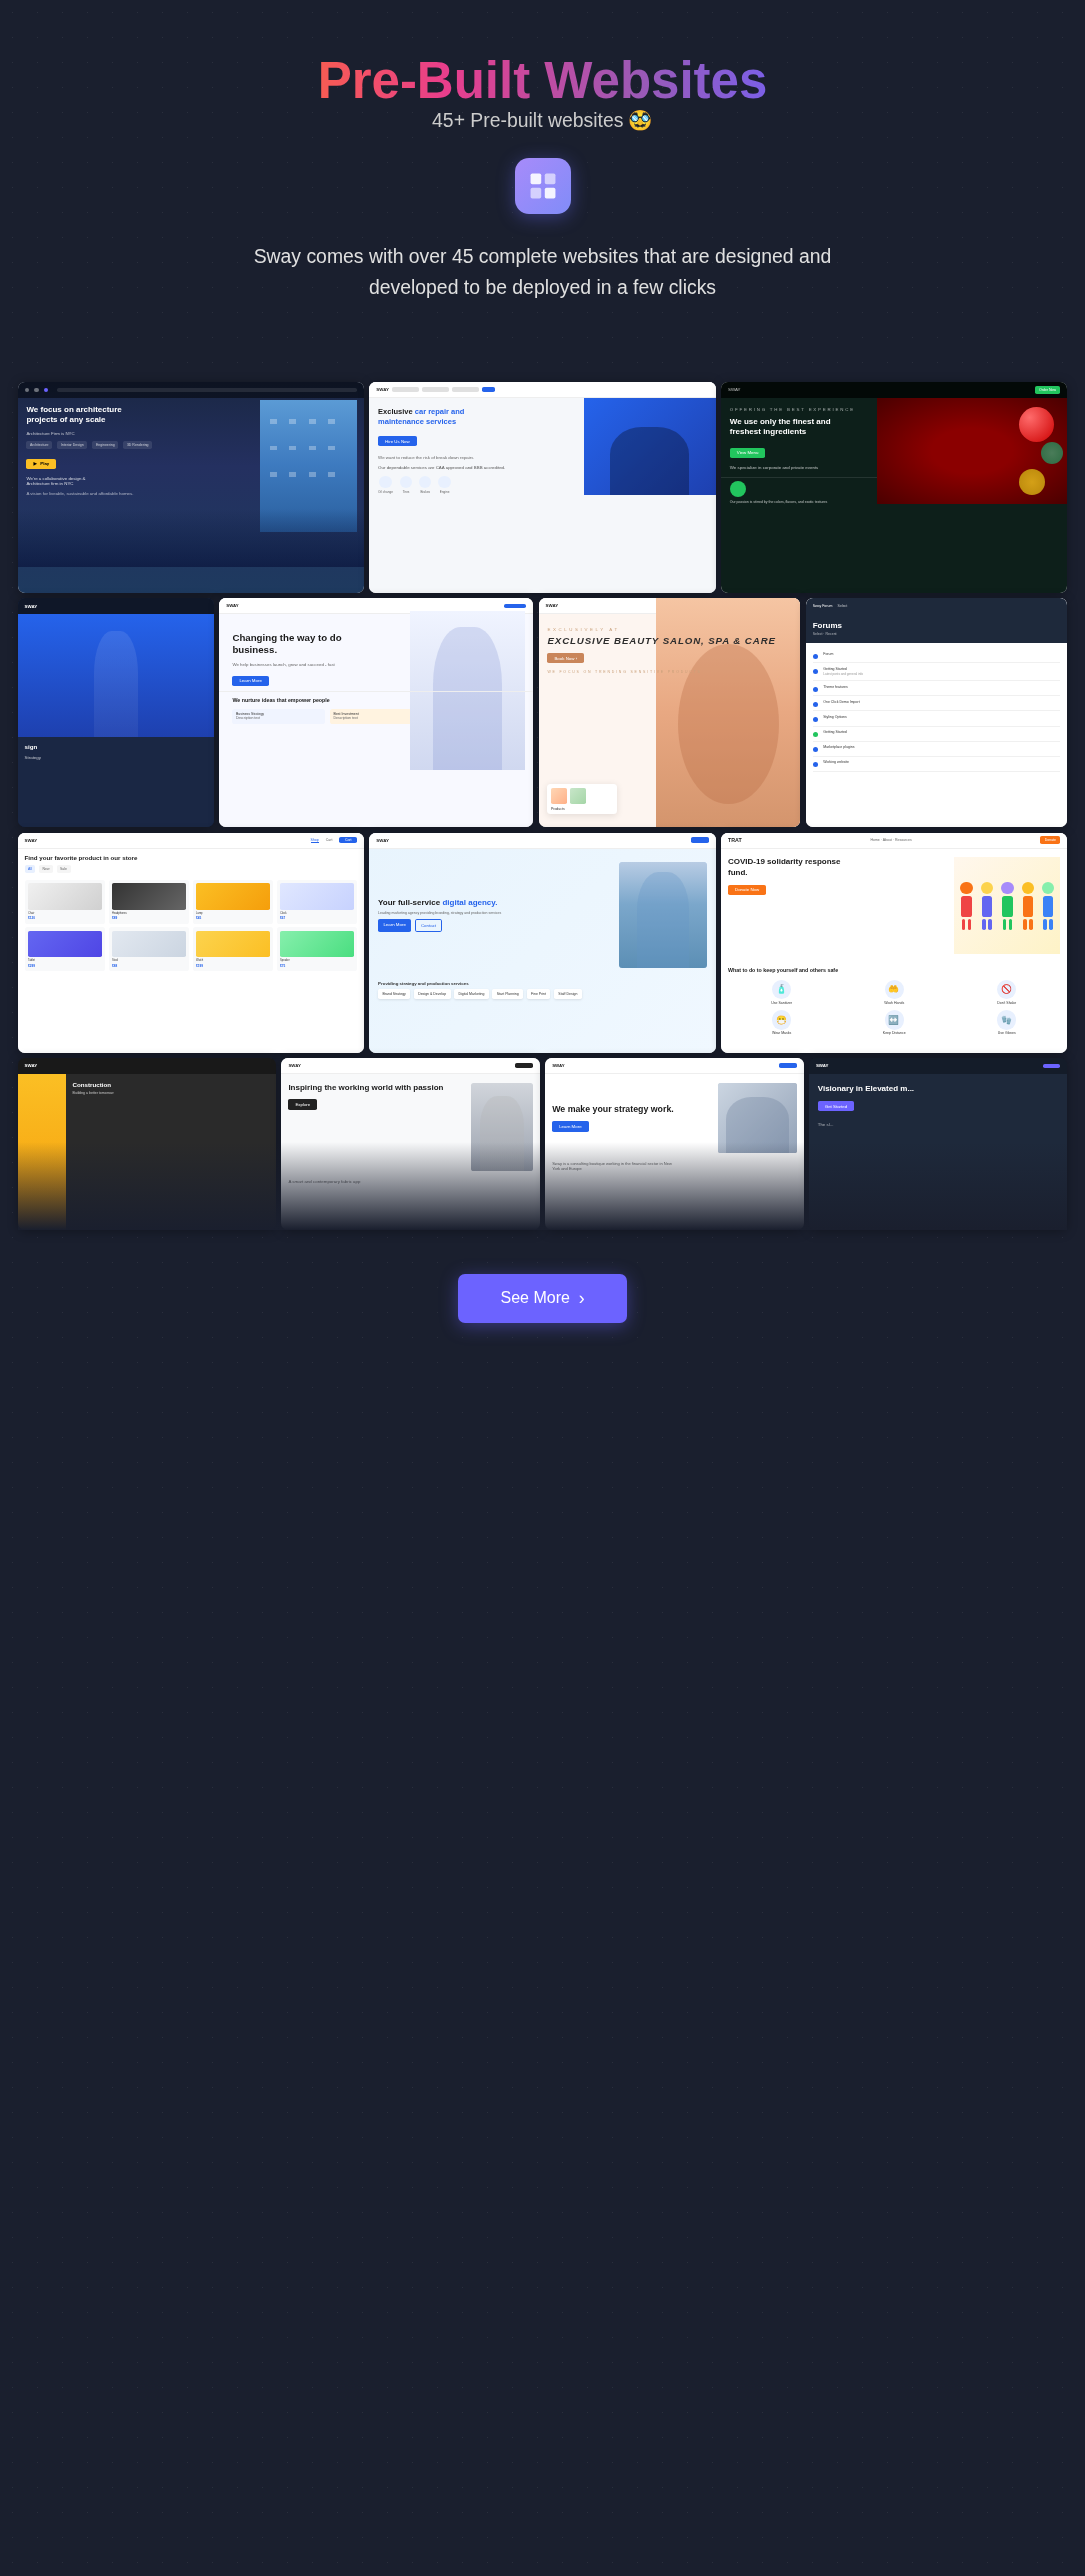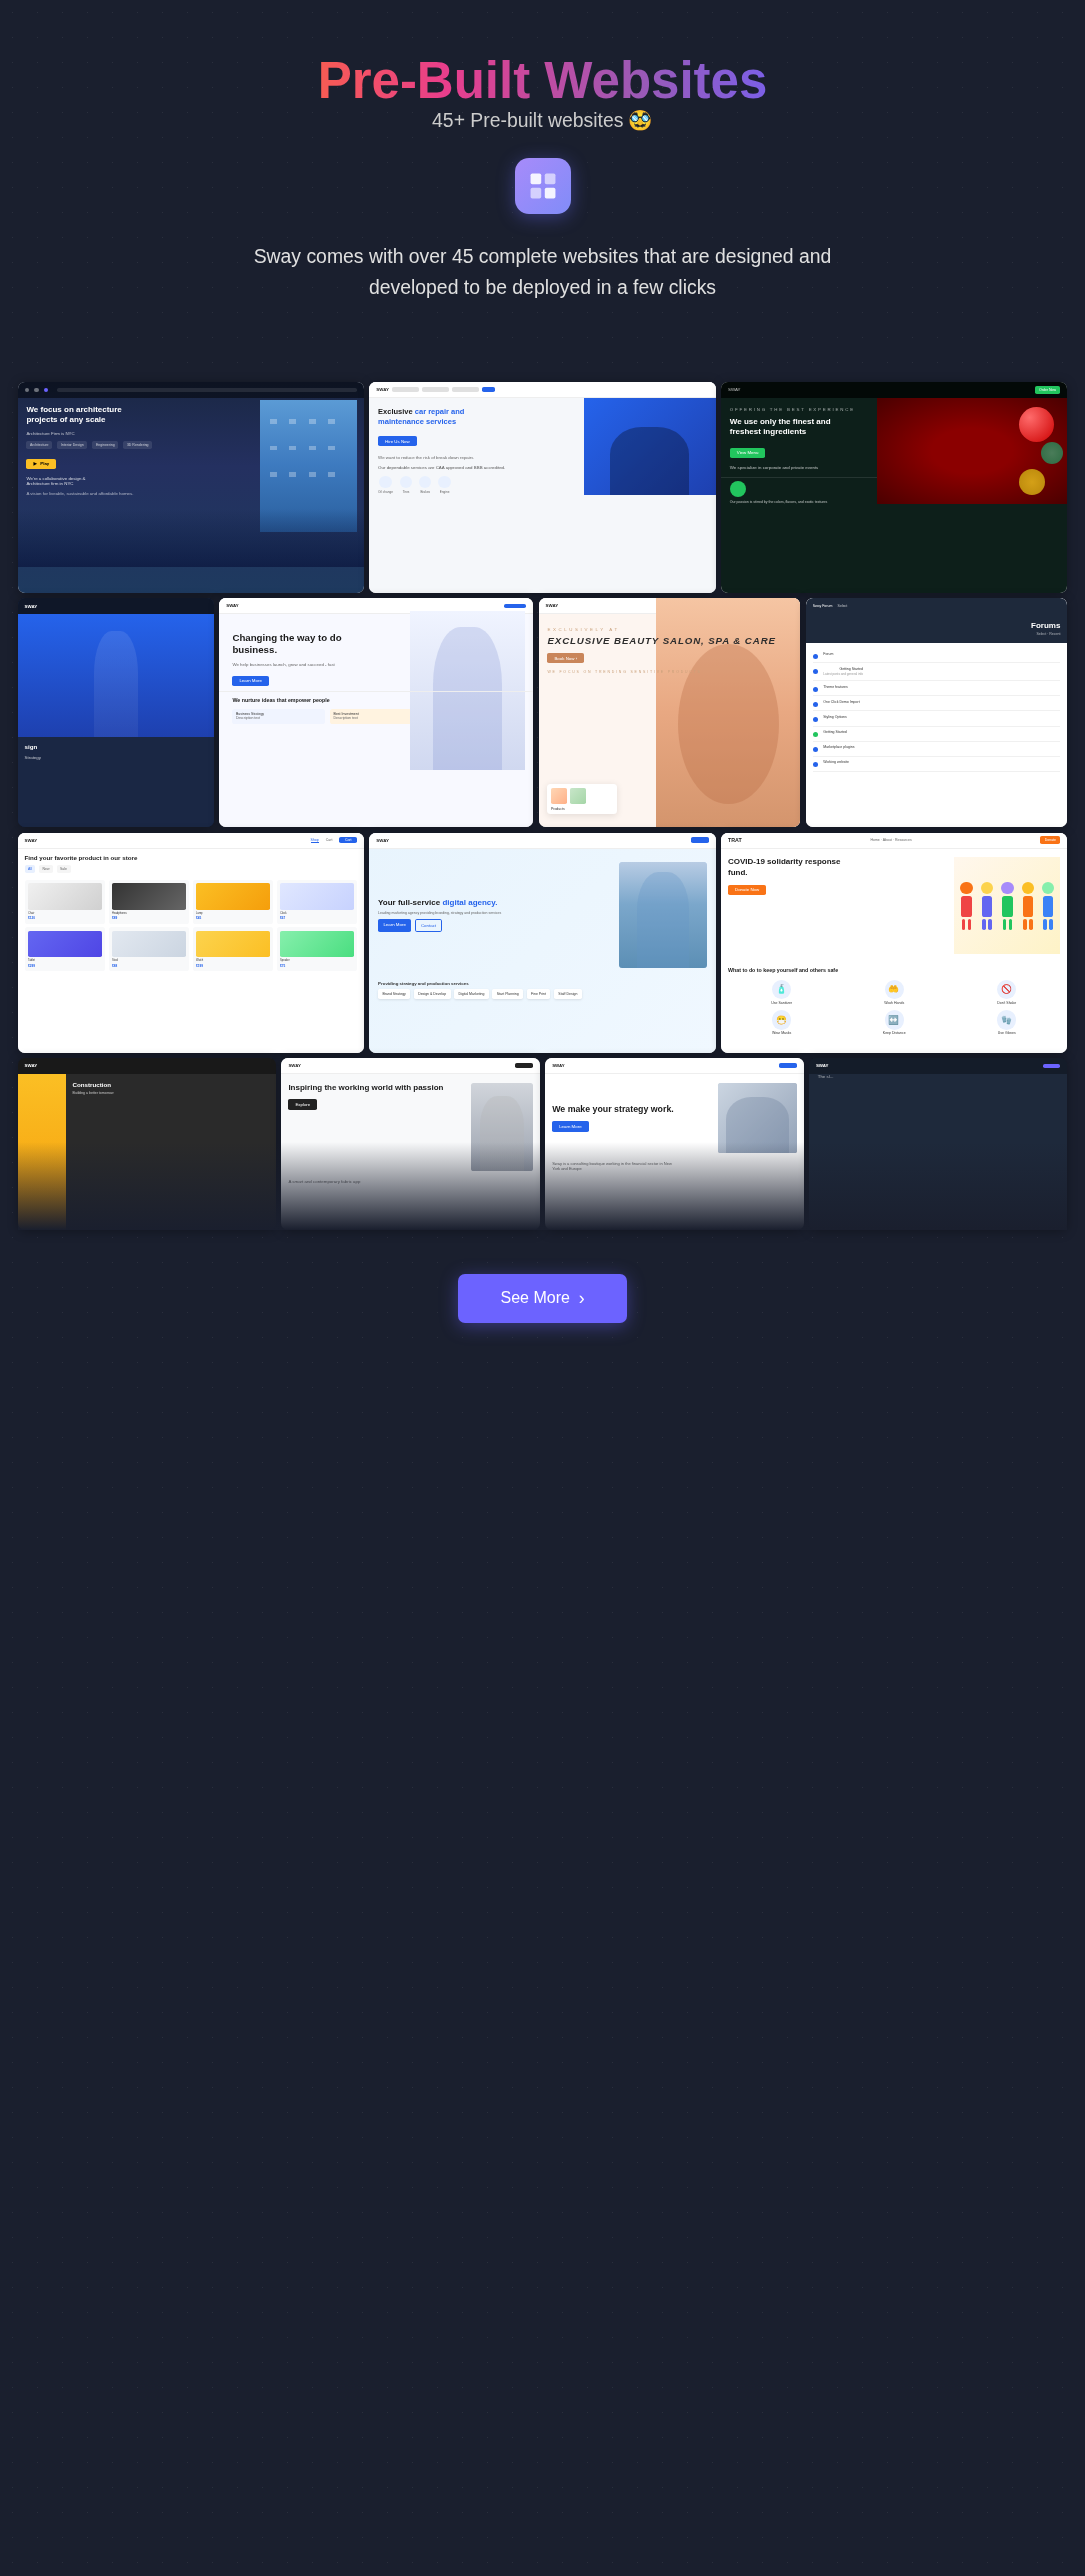--- a/index.html
+++ b/index.html
@@ -812,21 +812,21 @@
             <div style="position:absolute;bottom:13.2px;left:8.8px;width:70px;background:#fff;border-radius:3.5px;padding:3.5px;font-size:3.5px;color:#333;box-shadow:0 1.8px 7px rgba(0,0,0,0.1);">
               <div style="display:flex;gap:2.6px;margin-bottom:2.6px;">
                 <div style="width:16px;height:16px;background:linear-gradient(135deg,#ffd7b5,#ffb088);border-radius:1.8px;"></div>
                 <div style="width:16px;height:16px;background:linear-gradient(135deg,#c8e6c9,#a5d6a7);border-radius:1.8px;"></div>
               </div>
               <div>Products</div>
             </div>
           </div>
         </div>
 
-        <div class="website-card" style="min-height:229px;text-align:right;">
+        <div class="website-card" style="min-height:229px;">
           <div class="card-mockup card-forum" style="height:100%;">
             <div class="forum-nav">
               <span class="forum-nav-item active">Sway Forum</span>
               <span class="forum-nav-item">Select</span>
             </div>
             <div class="forum-header">
               <div class="forum-title">Forums</div>
               <div style="font-size:3.5px;color:rgba(255,255,255,0.6);margin-top:1.8px;">Select · Recent</div>
             </div>
             <div class="forum-list">
@@ -1118,20 +1118,24 @@
           </div>
           <div style="font-size:4px;color:#666;padding:0 7px 5.3px;max-width:141px;">Sway is a consulting boutique working in the financial sector in New York and Europe</div>
         </div>
 
         <div class="website-card" style="background:#1e293b;min-height:172px;overflow:hidden;">
           <div style="background:rgba(0,0,0,0.3);height:16px;display:flex;align-items:center;padding:0 7px;">
             <span style="font-size:4.4px;color:#fff;font-weight:700;">SWAY</span>
             <div style="flex:1;"></div>
             <div style="width:17.6px;height:4.4px;background:#6c63ff;border-radius:1.8px;"></div>
           </div>
+          <div style="padding:10.6px 8.8px;">
+            <div style="font-size:8px;font-weight:700;color:#fff;line-height:1.3;max-width:123px;">Visionary in Elevated m...</div>
+            <div style="background:#6c63ff;color:#fff;font-size:4.4px;padding:2.6px 7px;border-radius:1.8px;display:inline-block;margin-top:5.3px;">Get Started</div>
+          </div>
           <div style="font-size:4.4px;color:rgba(255,255,255,0.6);padding:0 8.8px;">The sl...</div>
         </div>
 
       </div>
 
     </div>
 
     <div class="gradient-fade-bottom"></div>
   </div>
 

